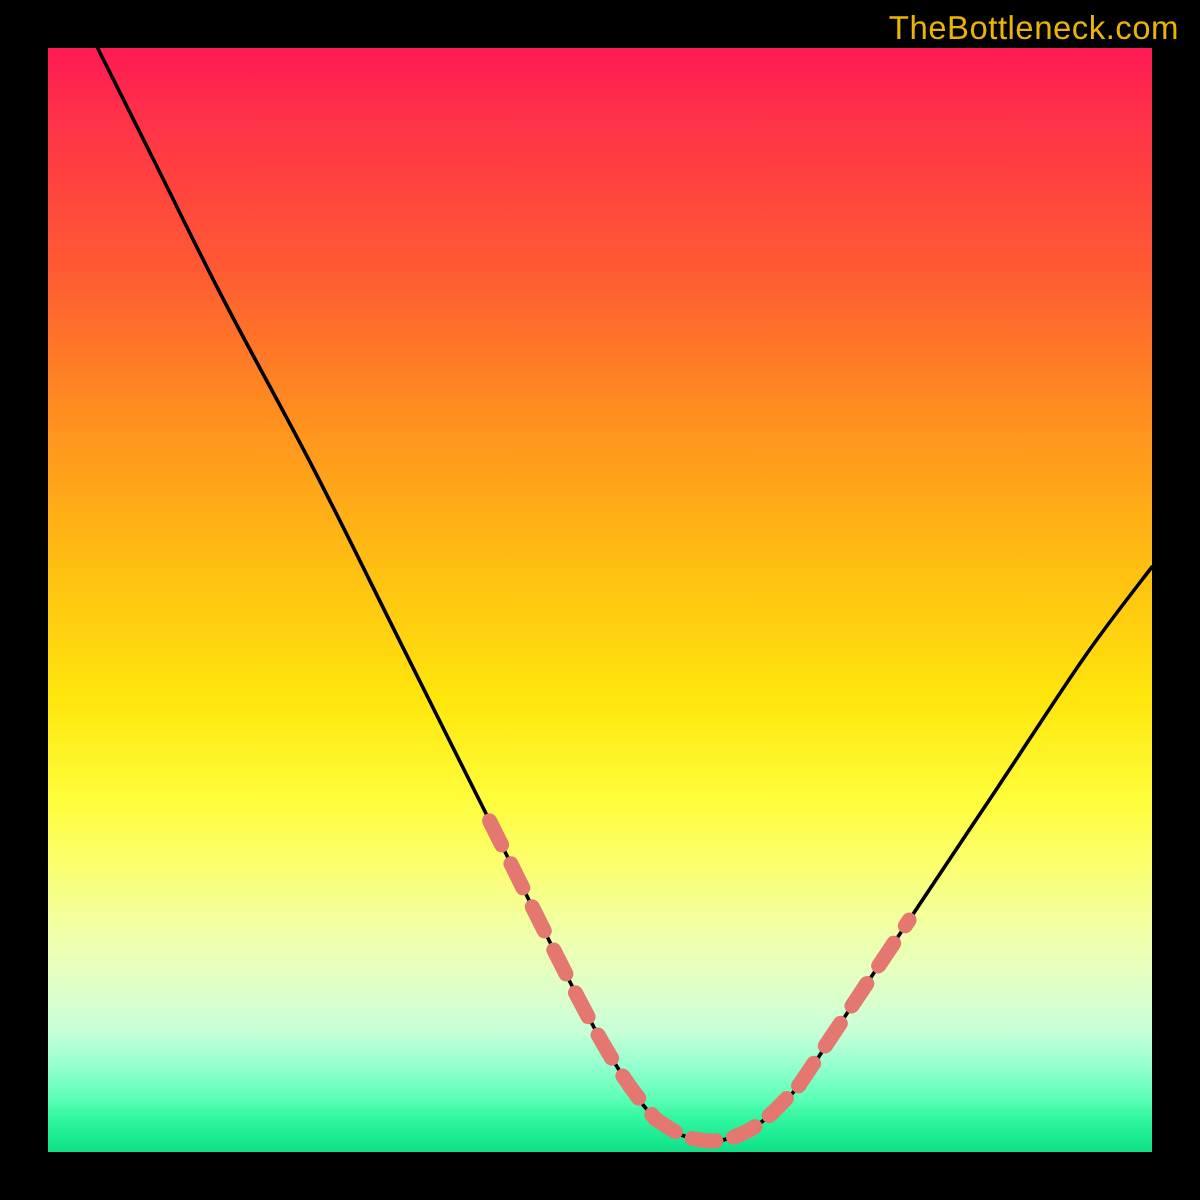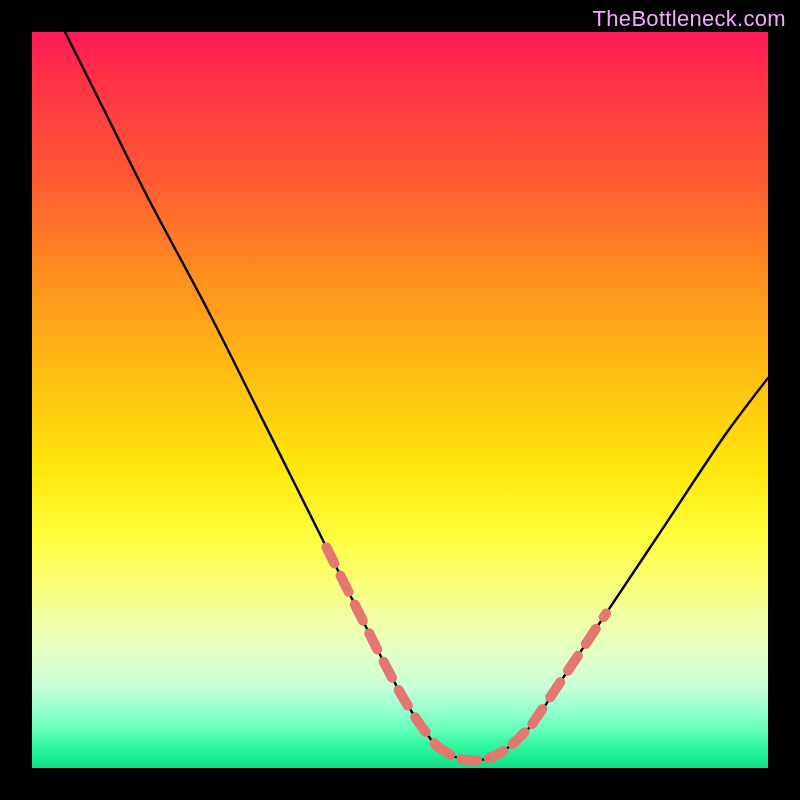--- a/index.html
+++ b/index.html
@@ -34,21 +34,21 @@
       #60ffb8 95%,
       #30f7a0 97%,
       #18e890 99%,
       #10df88 100%
     );
   }
   .watermark {
     position: absolute;
     top: 6px;
     right: 14px;
-    color: #f0abfc;
+    color: #eab308;
     font-size: 22px;
     font-weight: 500;
     letter-spacing: 0.3px;
     user-select: none;
   }
   svg.curve {
     position: absolute;
     left: 0;
     top: 0;
     width: 736px;

